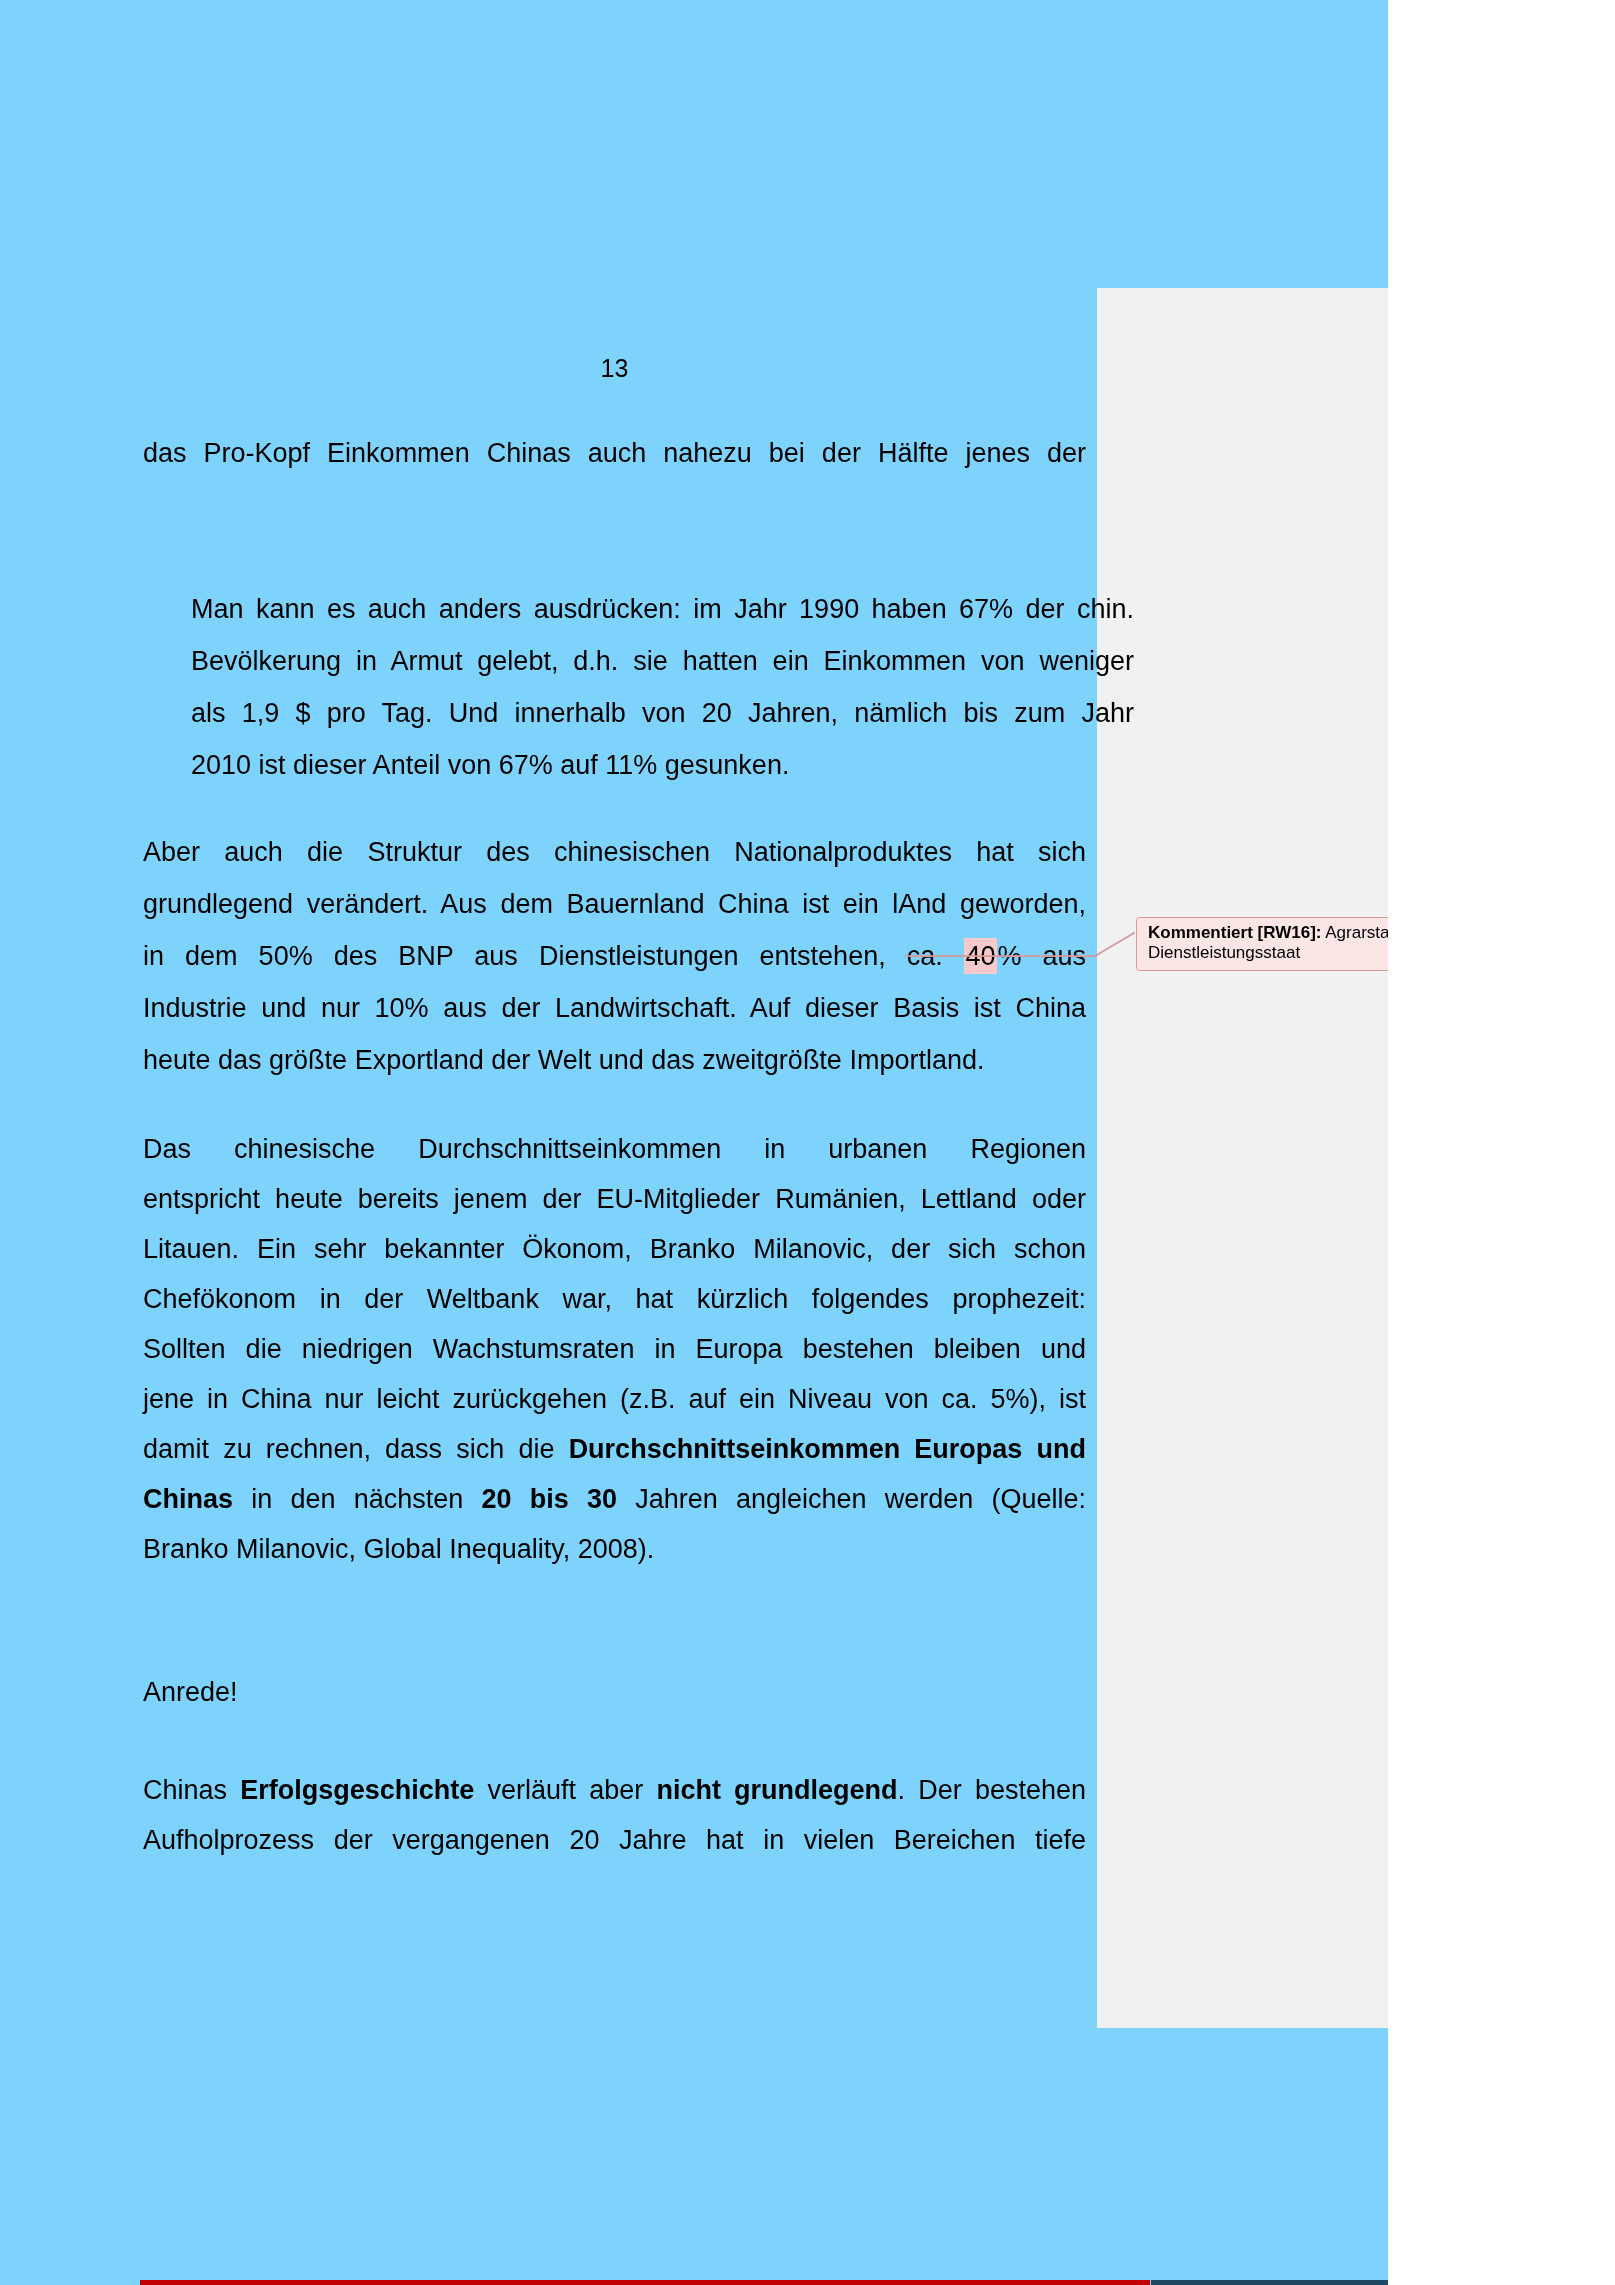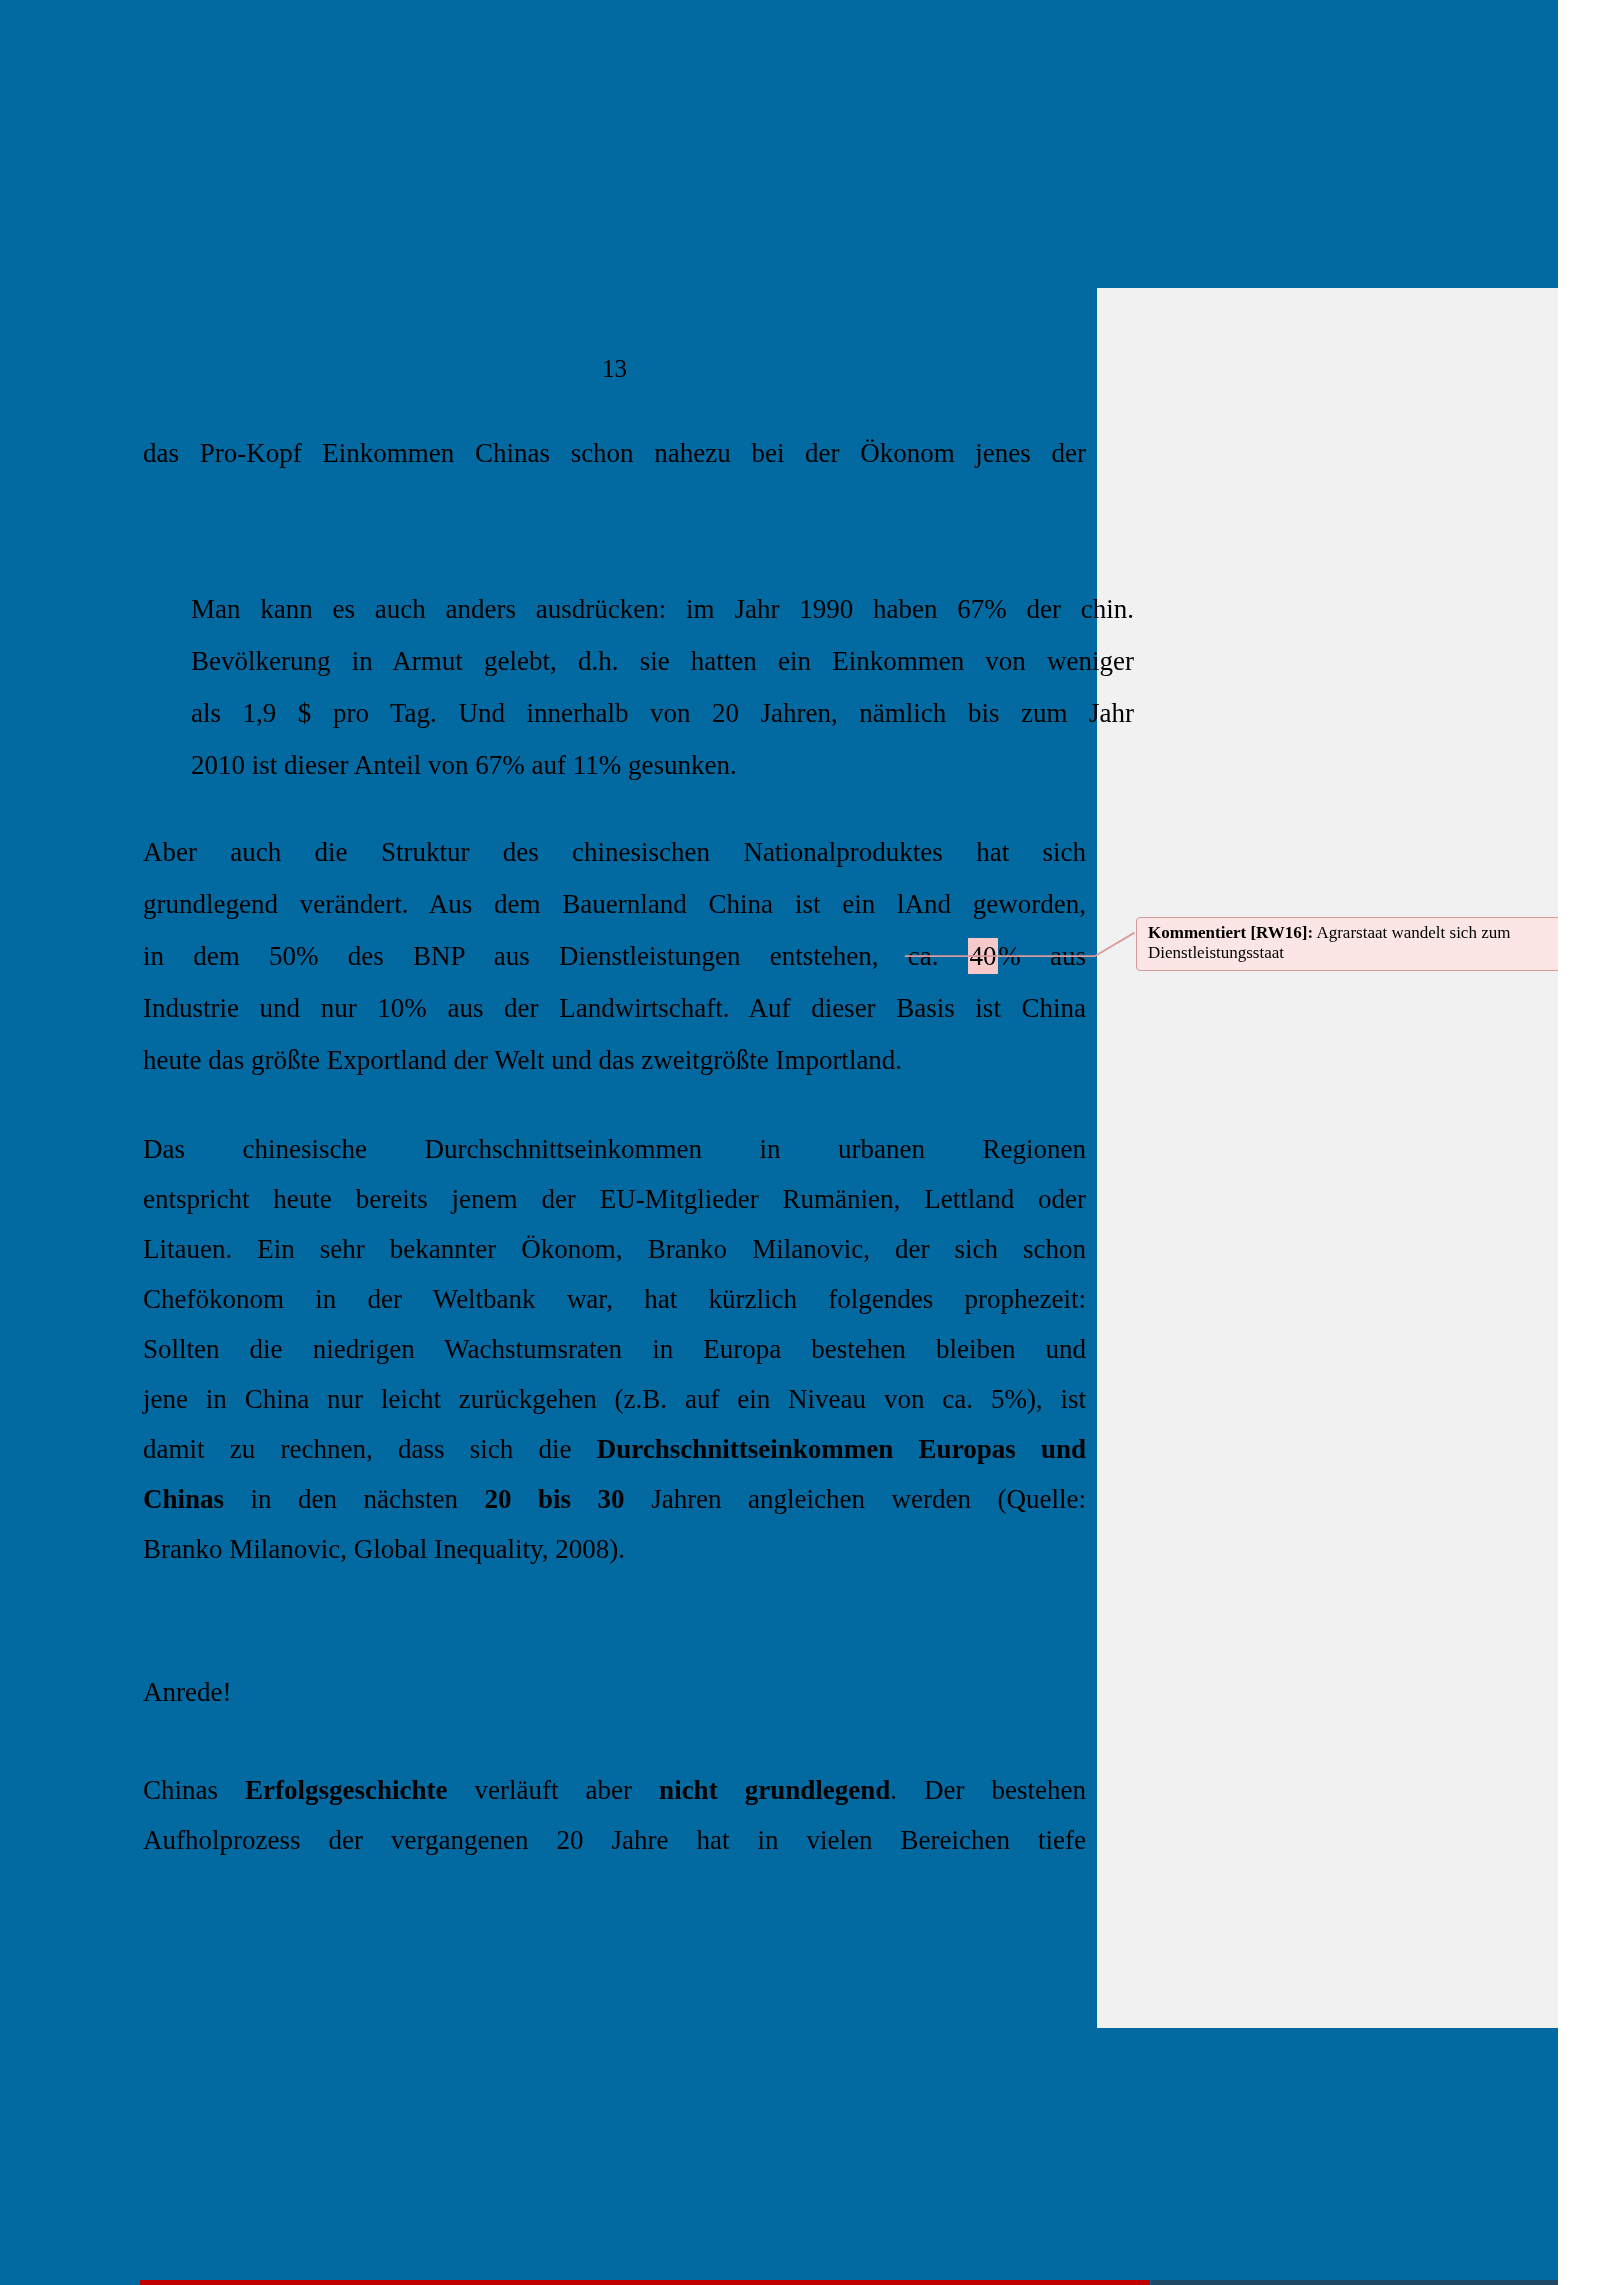--- a/index.html
+++ b/index.html
@@ -2,25 +2,25 @@
 <html style="--panel-gray: #f1f1f2; --comment-bg: #fbe5e5; --comment-border: #d89b9b; --highlight-pink: #f6caca; --bar-red: #c00000; --bar-blue: #1f4864;font-size:14.5px"><head>
 <meta charset="utf-8">
 <style>
   html, body {
     margin: 0;
     padding: 0;
     background: #ffffff;
   }
   #page {
     position: relative;
-    width: 1558px;
+    width: 1388px;
     height: 2285px;
-    background: #0369a1;
+    background: #7dd3fc;
     overflow: hidden;
-    font-family: Liberation Serif, serif;
+    font-family: Liberation Sans, sans-serif;
     color: #000000;
   }
   
   #comments-panel {
     position: absolute;
     left: 1097px;
     top: 288px;
     width: 508px;
     height: 1740px;
     background: var(--panel-gray, #f1f1f2);
@@ -101,21 +101,21 @@
 <body>
 
 <div id="page">
 
   <div id="comments-panel"></div>
 
   <div id="page-number">13</div>
 
   <div id="text-column">
       <div class="paragraph" style="top: 427px; line-height: 52px;">
-        <div class="line just"><span>das Pro-Kopf Einkommen Chinas schon nahezu bei der Ökonom jenes der</span></div>
+        <div class="line just"><span>das Pro-Kopf Einkommen Chinas auch nahezu bei der Hälfte jenes der</span></div>
       </div>
       <div class="paragraph" style="top: 583px; line-height: 52px; margin-left: 48px;">
         <div class="line just"><span>Man kann es auch anders ausdrücken: im Jahr 1990 haben 67% der chin.</span></div>
         <div class="line just"><span>Bevölkerung in Armut gelebt, d.h. sie hatten ein Einkommen von weniger</span></div>
         <div class="line just"><span>als 1,9 $ pro Tag. Und innerhalb von 20 Jahren, nämlich bis zum Jahr</span></div>
         <div class="line"><span>2010 ist dieser Anteil von 67% auf 11% gesunken.</span></div>
       </div>
       <div class="paragraph" style="top: 826px; line-height: 52px;">
         <div class="line just"><span>Aber auch die Struktur des chinesischen Nationalproduktes hat sich</span></div>
         <div class="line just"><span>grundlegend verändert. Aus dem Bauernland China ist ein lAnd geworden,</span></div>

